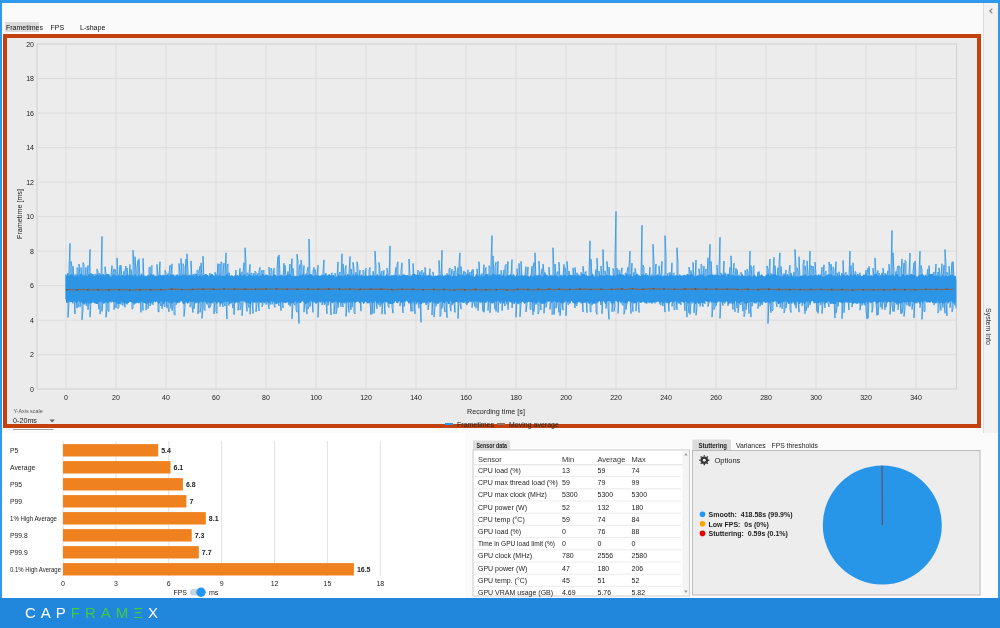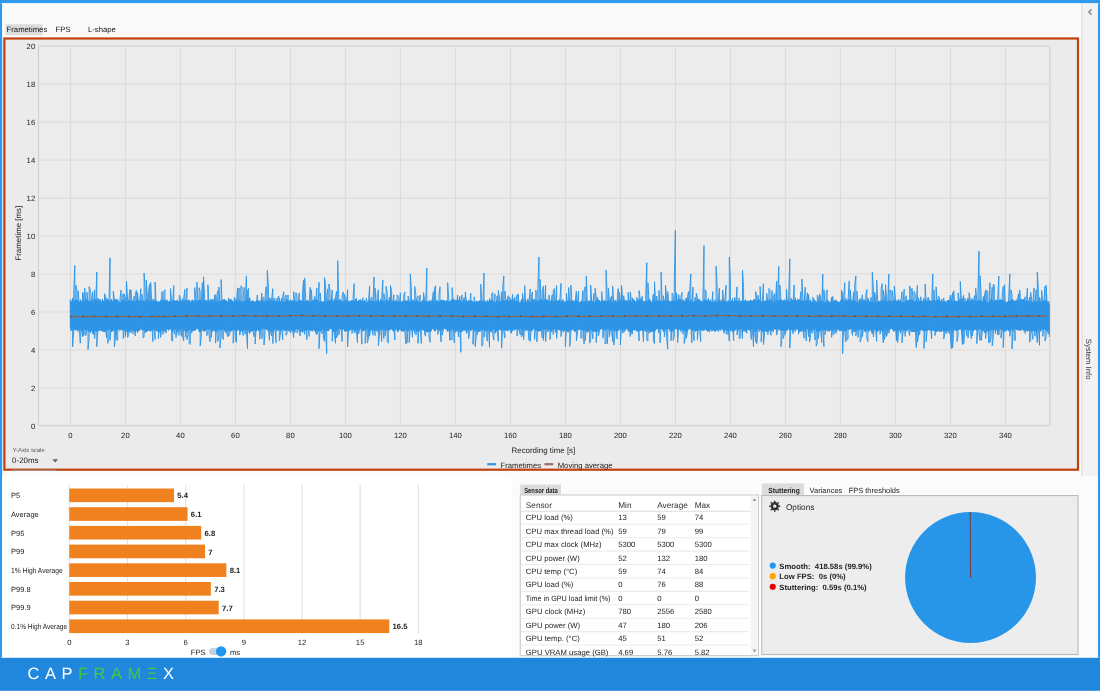--- a/index.html
+++ b/index.html
@@ -18,21 +18,21 @@
   <div class="abs" style="left:6px;top:23.5px;font-size:7px;color:#111;">Frametimes</div>
   <div class="abs" style="left:50.5px;top:23.5px;font-size:7px;color:#111;">FPS</div>
   <div class="abs" style="left:80px;top:23.5px;font-size:7px;color:#111;">L-shape</div>
 
   <div class="abs" style="left:983px;top:3px;width:15px;height:430px;background:#f2f2f2;border-left:1px solid #dddddd;"></div>
   <svg class="abs" style="left:986px;top:6px;" width="10" height="10" viewBox="0 0 10 10">
       <polyline points="6.3,2.6 3.8,5 6.3,7.4" fill="none" stroke="#808080" stroke-width="1.2"></polyline>
     </svg>
   <div class="abs" style="left:985px;top:308px;font-size:7px;color:#333;writing-mode:vertical-rl;">System Info</div>
 
-  <div class="abs" style="left:3px;top:34px;width:978px;height:394px;background:#ebebeb;border:2px solid #c2410c;">
+  <div class="abs" style="left:3px;top:34px;width:978px;height:394px;background:#ebebeb;border:4px solid #c2410c;">
     <svg width="978" height="394" viewBox="0 0 978 394" style="position:absolute;left:0;top:0">
 <g transform="translate(-3,-34)">
 <rect x="33" y="40" width="919.5" height="345" fill="#ececec" stroke="#d0d0d0" stroke-width="1"></rect>
 <line x1="62" y1="40" x2="62" y2="385" stroke="#dcdcdc" stroke-width="1"></line>
           <line x1="112" y1="40" x2="112" y2="385" stroke="#dcdcdc" stroke-width="1"></line>
           <line x1="162" y1="40" x2="162" y2="385" stroke="#dcdcdc" stroke-width="1"></line>
           <line x1="212" y1="40" x2="212" y2="385" stroke="#dcdcdc" stroke-width="1"></line>
           <line x1="262" y1="40" x2="262" y2="385" stroke="#dcdcdc" stroke-width="1"></line>
           <line x1="312" y1="40" x2="312" y2="385" stroke="#dcdcdc" stroke-width="1"></line>
           <line x1="362" y1="40" x2="362" y2="385" stroke="#dcdcdc" stroke-width="1"></line>

